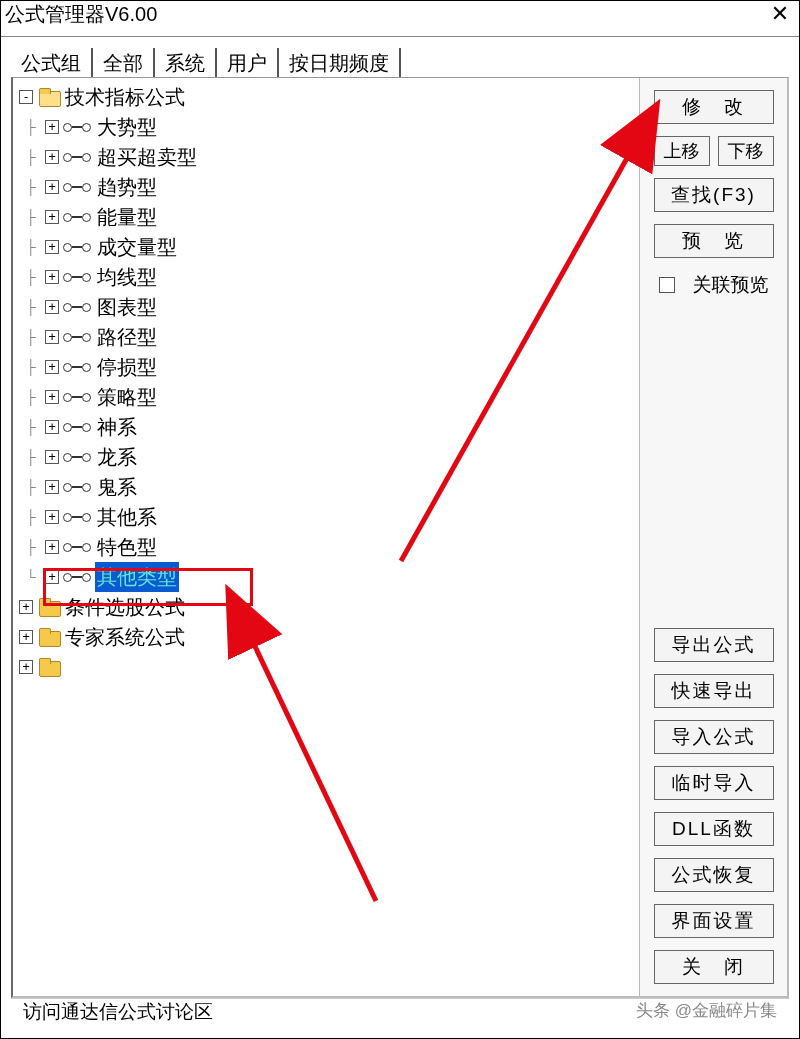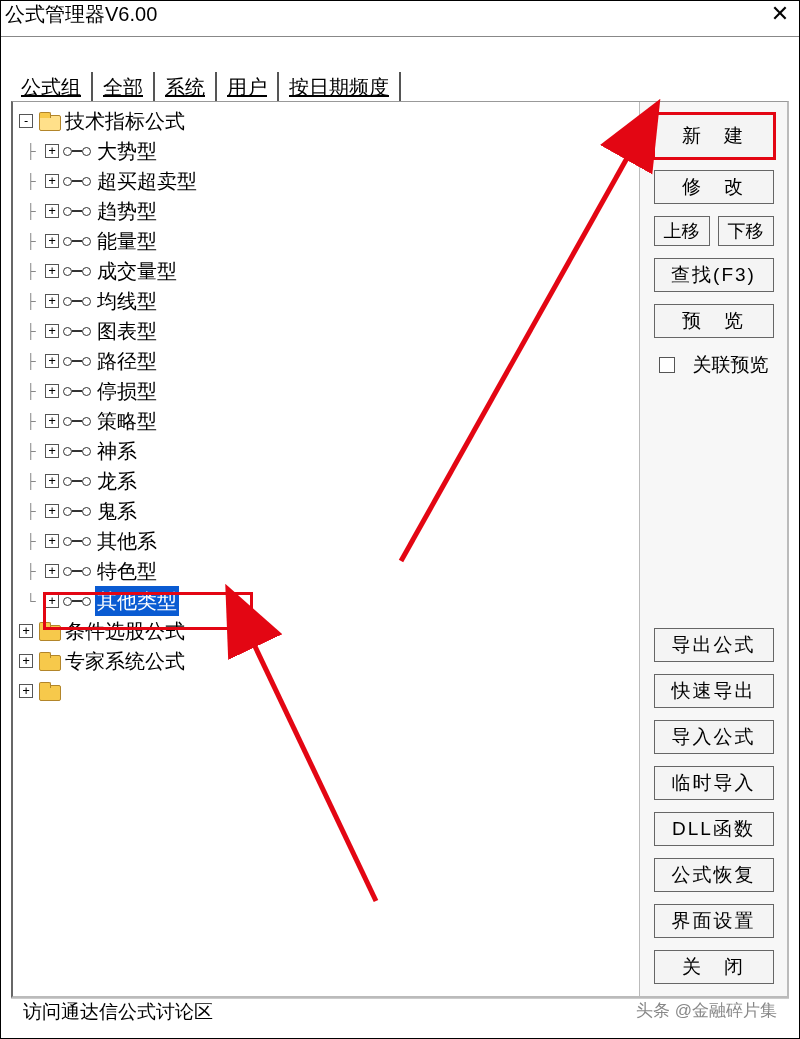--- a/index.html
+++ b/index.html
@@ -29,23 +29,21 @@
   .body {
     flex: 1 1 auto;
     padding: 10px 10px 0 10px;
     display: flex; flex-direction: column;
     position: relative;
   }
   .tabs {
     display: flex; align-items: flex-end;
     height: 30px;
     gap: 0;
-    margin-top: 24px;
     padding-left: 0px;
-    text-decoration: underline;
   }
   .tab {
     padding: 2px 10px 0 10px;
     font-size: 20px;
     border-right: 2px solid #555;
     cursor: pointer;
   }
   .tab.first { border-left: none; }
   .tab.active {
     font-weight: 500;
@@ -120,21 +118,21 @@
   .folder.open::before { background: #ffe08a; }
   .link-icon {
     display: inline-flex; align-items: center; gap: 0; margin: 0 4px 0 0;
     font-size: 16px; color: #333;
   }
   .link-icon .c1, .link-icon .c2 {
     width: 9px; height: 9px; border: 1.5px solid #333; border-radius: 50%; display: inline-block;
   }
   .link-icon .bar { width: 10px; height: 1.5px; background: #333; display: inline-block; }
   .label { padding: 0 2px; cursor: default; }
-  .label.selected { background: #0a5bd2; color: #ffffff; }
+  .label.selected { background: #0a5bd2; color: #5eead4; }
   .red-box-tree {
     position: absolute; border: 3px solid #e30613; pointer-events: none;
     left: 30px; top: 490px; width: 210px; height: 38px;
   }
   .arrow-svg {
     position: absolute; pointer-events: none; z-index: 50;
   }
   .footer {
     height: 40px; display: flex; justify-content: space-between;
     padding: 0 12px; font-size: 19px;
@@ -350,21 +348,20 @@
             <span class="toggle">+</span>
             <span class="folder"></span>
           </div>
 
         </div>
 
         <div class="red-box-tree"></div>
       </div>
 
       <div class="side-pane">
-        <div class="btn highlight-red" style="height:44px">新　建</div>
         <div class="btn">修　改</div>
         <div class="btn-row">
           <div class="btn small">上移</div>
           <div class="btn small">下移</div>
         </div>
         <div class="btn">查找(F3)</div>
         <div class="btn">预　览</div>
         <div class="chk">
           <span class="box"></span>
           <span>关联预览</span>

